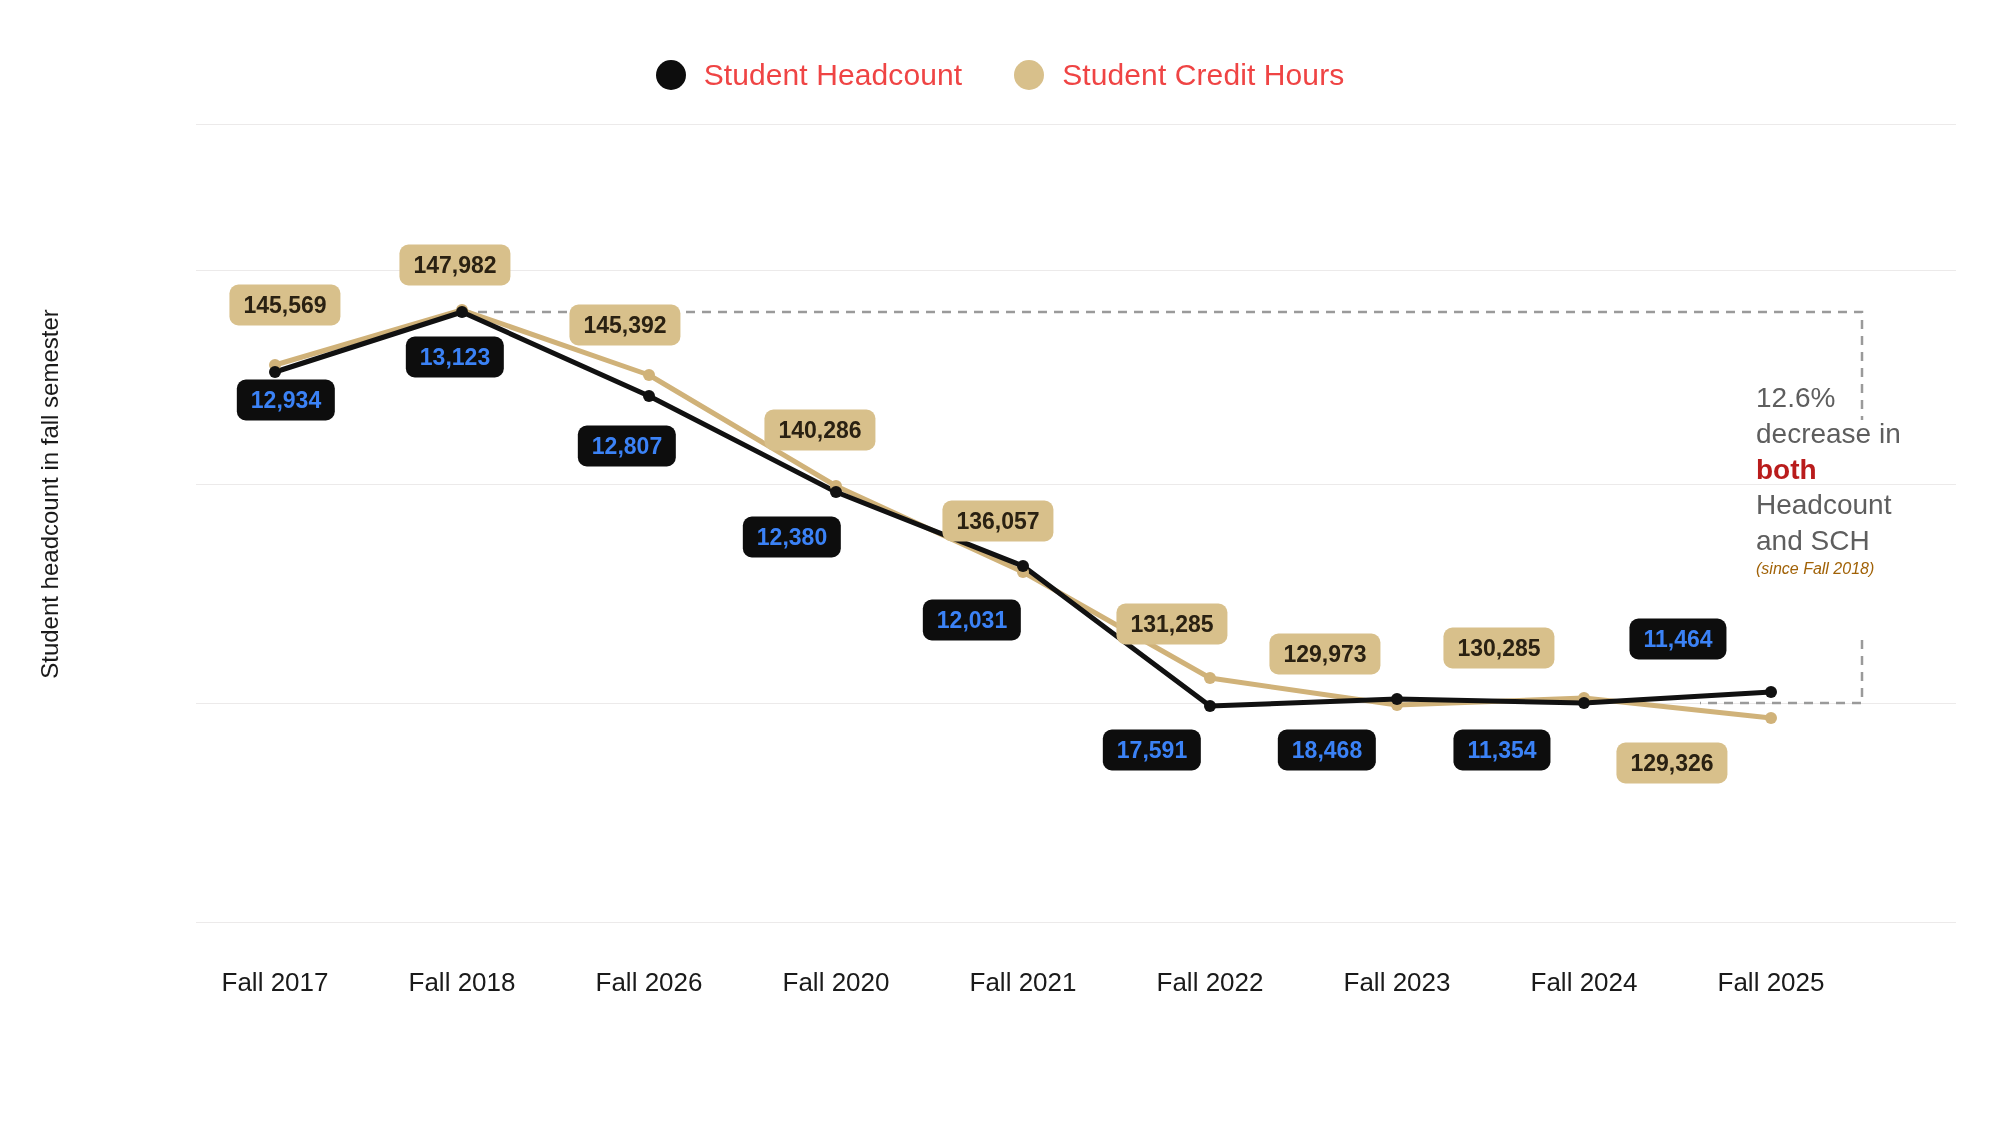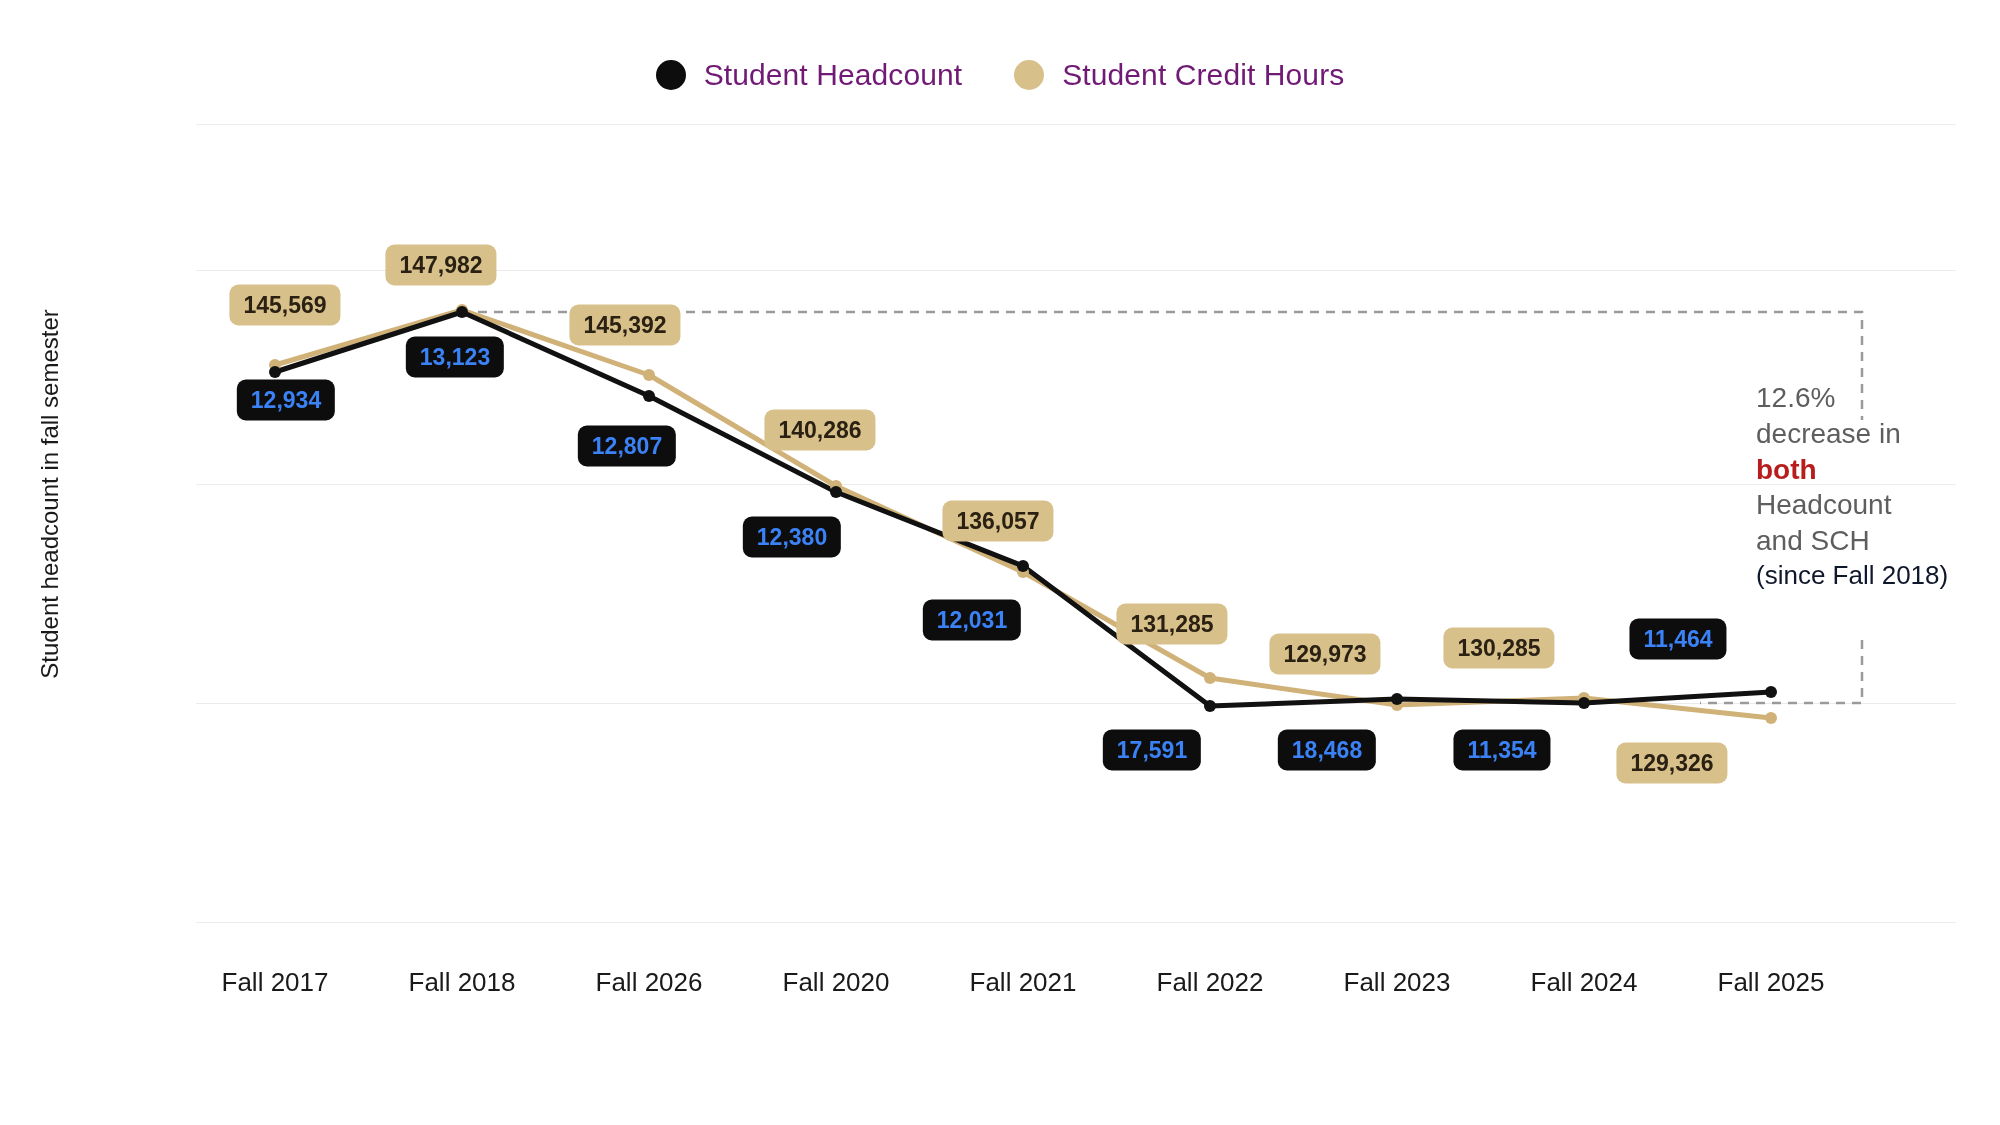--- a/index.html
+++ b/index.html
@@ -37,21 +37,21 @@
     gap: 18px;
   }
   .legend-dot {
     width: 30px;
     height: 30px;
     border-radius: 50%;
     display: block;
   }
   .legend-label {
     font-size: 30px;
-    color: #701a75;
+    color: #ef4444;
     letter-spacing: .1px;
   }
 
   
   #plot {
     position: absolute;
     left: 0;
     top: 0;
     width: 2000px;
     height: 1125px;
@@ -116,22 +116,23 @@
     text-align: left;
     color: #5e5e5e;
     font-size: 28px;
     line-height: 1.28;
   }
   #annotation .ann-strong {
     font-weight: bold;
     color: #b91c1c;
   }
   #annotation .ann-small {
-    font-size: 26px;
-    color: #0f172a;
+    font-size: 16px;
+    color: #a16207;
+    font-style: italic;
   }
   svg { display: block; }
 </style>
 </head>
 <body>
 
 <div id="root">
 
   <div id="legend">
     <div class="legend-item">
@@ -188,21 +189,21 @@
     <div class="x-tick" style="left:462px">Fall 2018</div>
     <div class="x-tick" style="left:649px">Fall 2026</div>
     <div class="x-tick" style="left:836px">Fall 2020</div>
     <div class="x-tick" style="left:1023px">Fall 2021</div>
     <div class="x-tick" style="left:1210px">Fall 2022</div>
     <div class="x-tick" style="left:1397px">Fall 2023</div>
     <div class="x-tick" style="left:1584px">Fall 2024</div>
     <div class="x-tick" style="left:1771px">Fall 2025</div>
 
     <div class="dlabel sch" style="left:285px;top:305px">145,569</div>
-    <div class="dlabel sch" style="left:441px;top:265px">147,982</div>
+    <div class="dlabel sch" style="left:455px;top:265px">147,982</div>
     <div class="dlabel sch" style="left:625px;top:325px">145,392</div>
     <div class="dlabel sch" style="left:820px;top:430px">140,286</div>
     <div class="dlabel sch" style="left:998px;top:521px">136,057</div>
     <div class="dlabel sch" style="left:1172px;top:624px">131,285</div>
     <div class="dlabel sch" style="left:1325px;top:654px">129,973</div>
     <div class="dlabel sch" style="left:1499px;top:648px">130,285</div>
     <div class="dlabel sch" style="left:1672px;top:763px">129,326</div>
 
     <div class="dlabel hc" style="left:286px;top:400px">12,934</div>
     <div class="dlabel hc" style="left:455px;top:357px">13,123</div>

